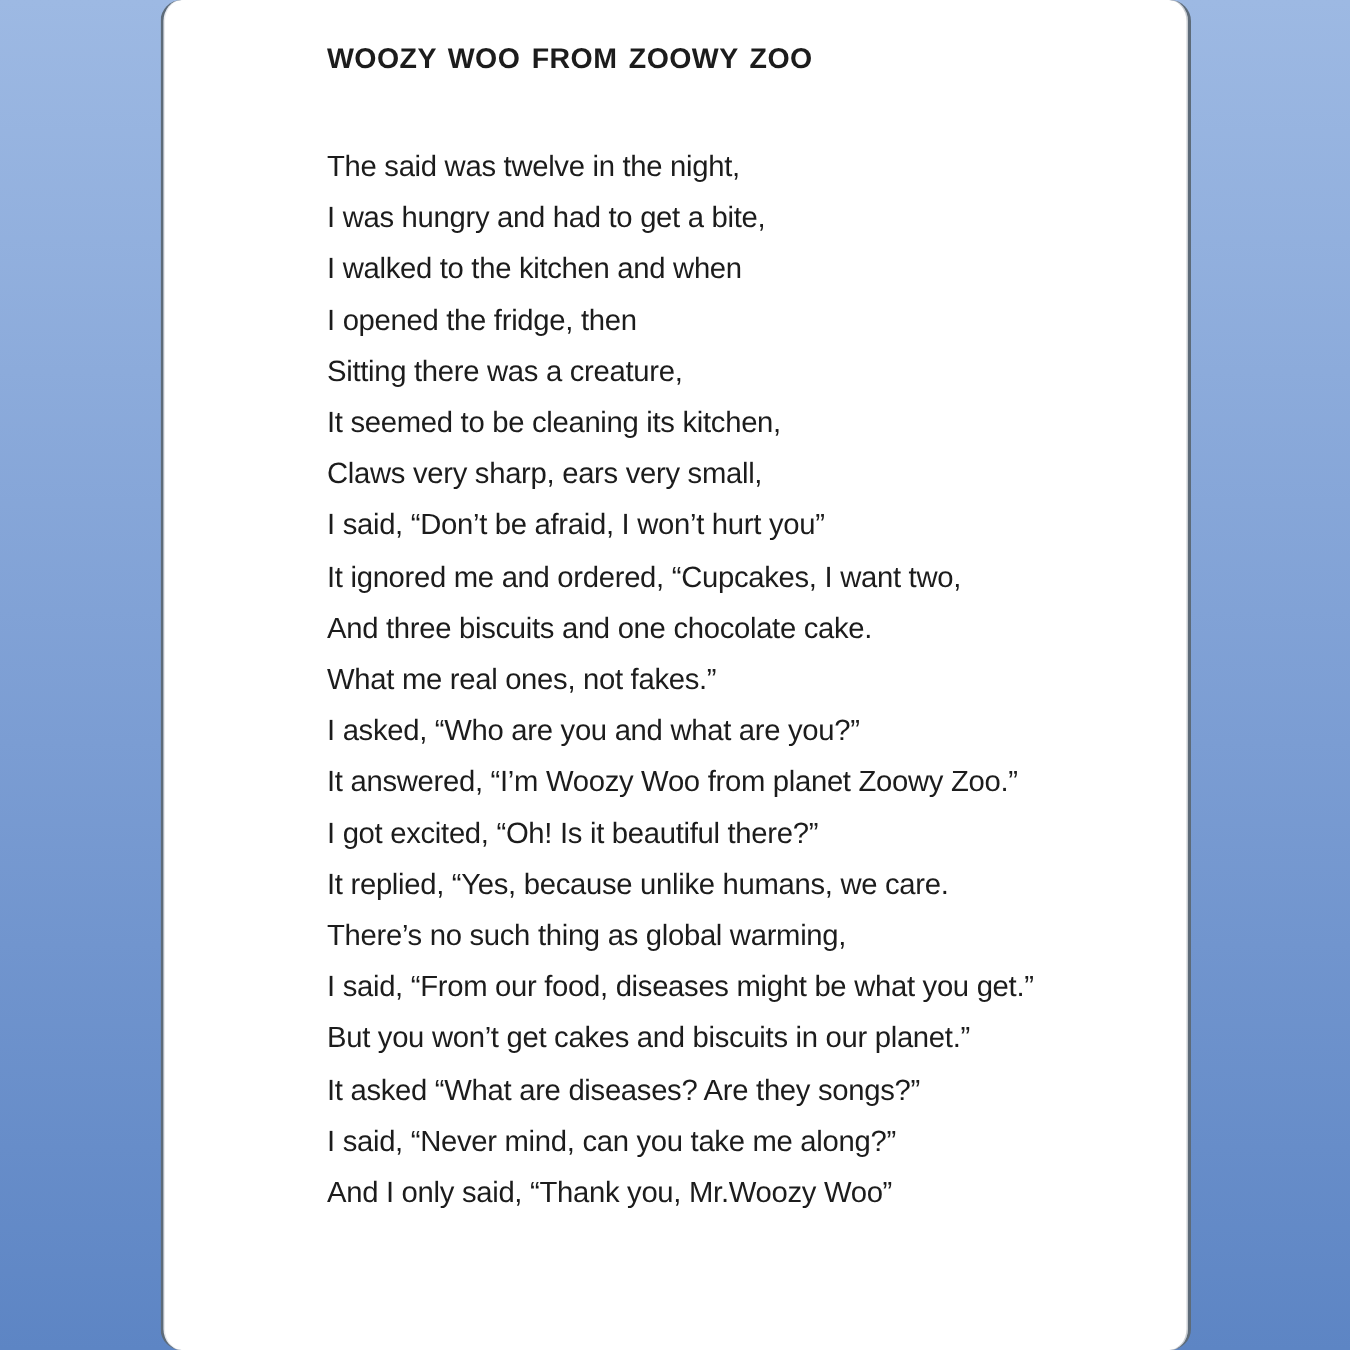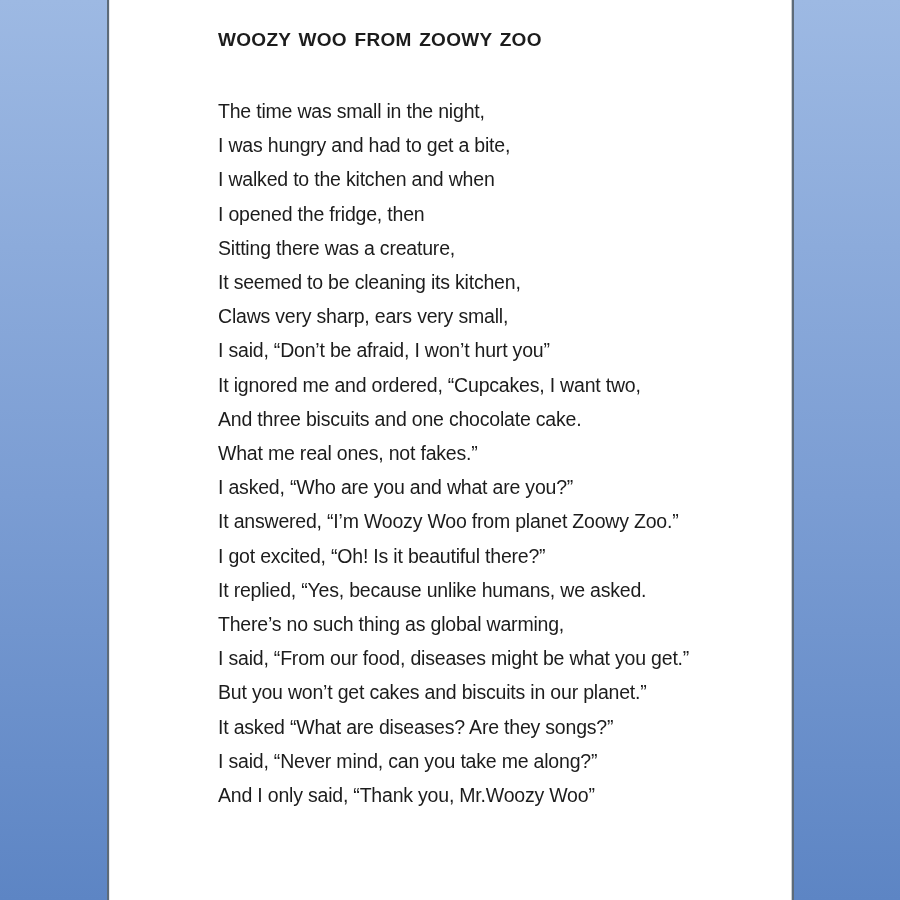--- a/index.html
+++ b/index.html
@@ -29,20 +29,21 @@
   .page {
     position: absolute;
     top: 0;
     left: 107px;
     width: 683px;
     height: 900px;
     background: var(--page-bg);
     border-left: 2px solid var(--page-border);
     border-right: 2px solid var(--page-border);
     box-shadow: inset -1px 0 0 #c9cdd2, inset 1px 0 0 #e8eaee;
+    border-radius: 14px;
   }
   .page-content {
     padding: 24px 0 0 109px;
     color: var(--text-color);
   }
   .doc-title {
     font-size: 19px;
     font-weight: bold;
     letter-spacing: 0.3px;
     line-height: 32px;
@@ -61,35 +62,35 @@
   }
 </style>
 </head>
 <body>
 
 <div class="stage">
   <div class="page">
     <div class="page-content">
       <h1 class="doc-title">WOOZY WOO FROM ZOOWY ZOO</h1>
       <div class="poem">
-          <div class="poem-line">The time was small in the night,</div>
+          <div class="poem-line">The said was twelve in the night,</div>
           <div class="poem-line">I was hungry and had to get a bite,</div>
           <div class="poem-line">I walked to the kitchen and when</div>
           <div class="poem-line">I opened the fridge, then</div>
           <div class="poem-line">Sitting there was a creature,</div>
           <div class="poem-line">It seemed to be cleaning its kitchen,</div>
           <div class="poem-line">Claws very sharp, ears very small,</div>
           <div class="poem-line">I said, “Don’t be afraid, I won’t hurt you”</div>
           <div class="poem-line">It ignored me and ordered, “Cupcakes, I want two,</div>
           <div class="poem-line">And three biscuits and one chocolate cake.</div>
           <div class="poem-line">What me real ones, not fakes.”</div>
           <div class="poem-line">I asked, “Who are you and what are you?”</div>
           <div class="poem-line">It answered, “I’m Woozy Woo from planet Zoowy Zoo.”</div>
           <div class="poem-line">I got excited, “Oh! Is it beautiful there?”</div>
-          <div class="poem-line">It replied, “Yes, because unlike humans, we asked.</div>
+          <div class="poem-line">It replied, “Yes, because unlike humans, we care.</div>
           <div class="poem-line">There’s no such thing as global warming,</div>
           <div class="poem-line">I said, “From our food, diseases might be what you get.”</div>
           <div class="poem-line">But you won’t get cakes and biscuits in our planet.”</div>
           <div class="poem-line">It asked “What are diseases? Are they songs?”</div>
           <div class="poem-line">I said, “Never mind, can you take me along?”</div>
           <div class="poem-line">And I only said, “Thank you, Mr.Woozy Woo”</div>
         </div>
     </div>
   </div>
 </div>

